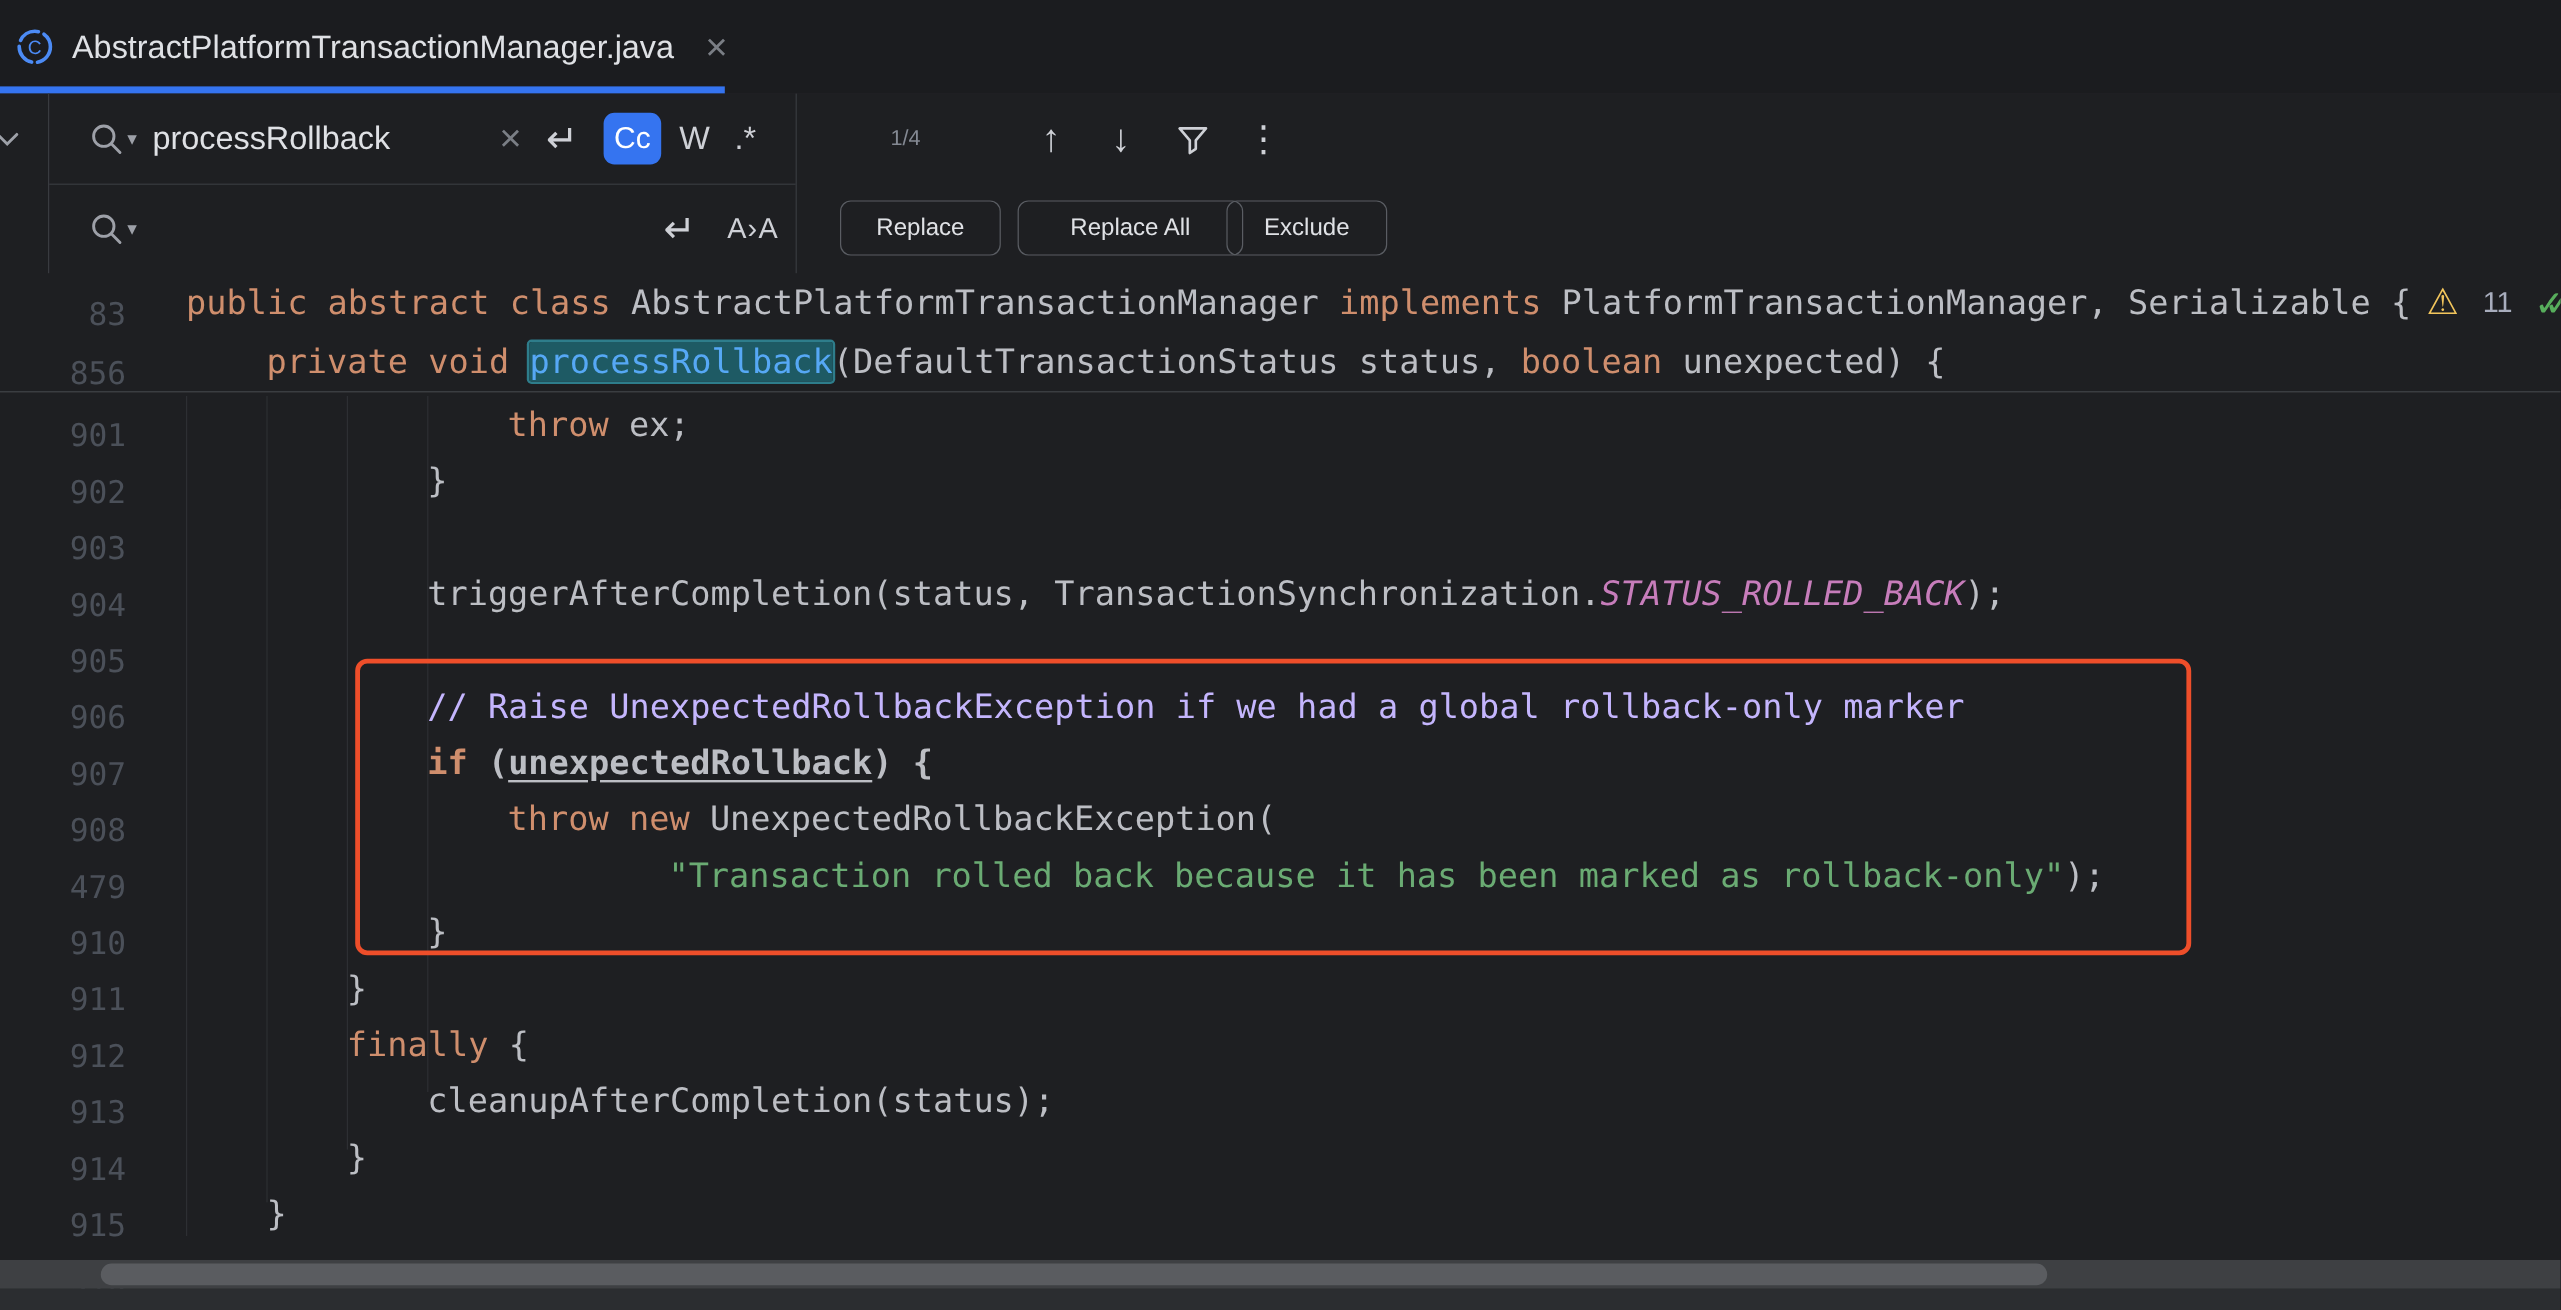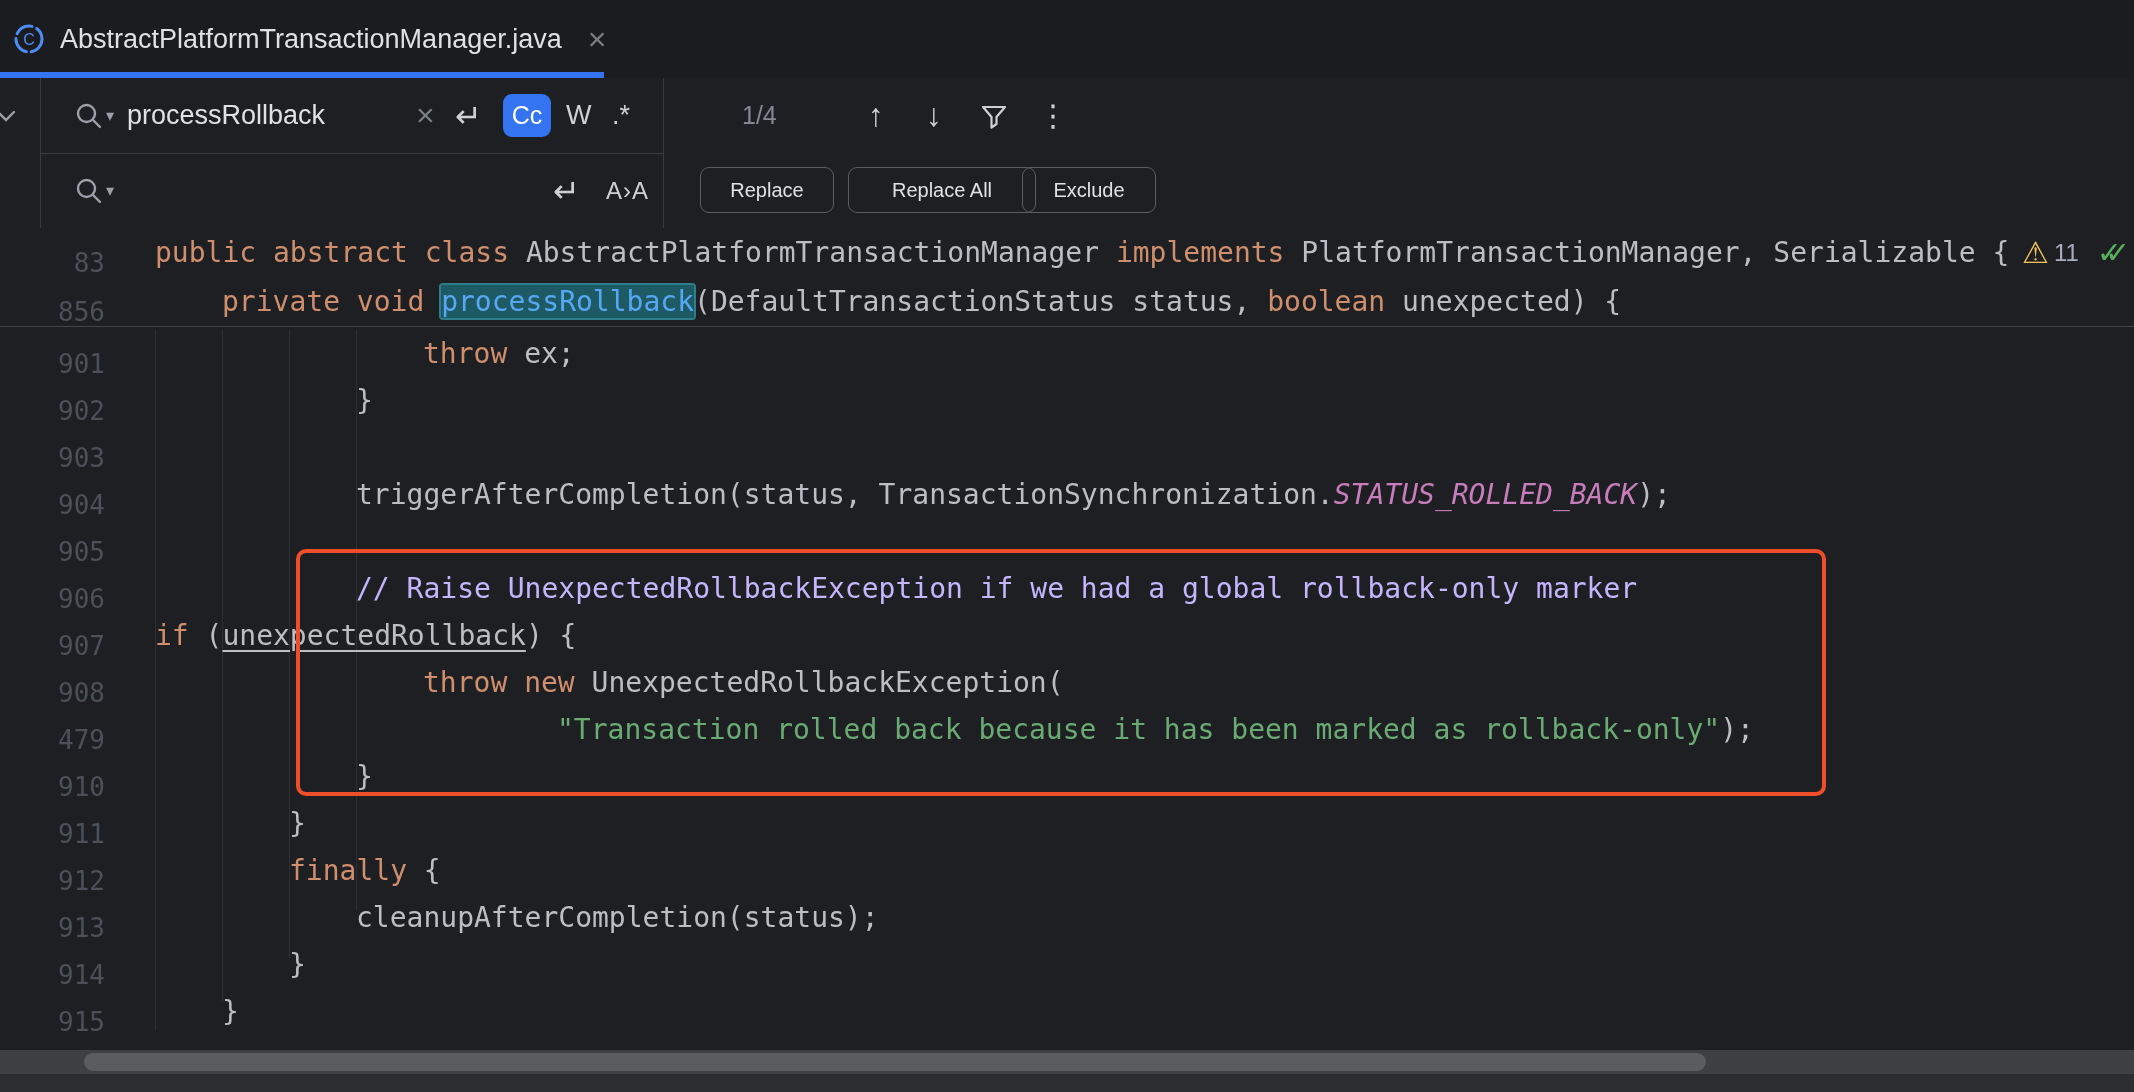--- a/index.html
+++ b/index.html
@@ -27,21 +27,21 @@
   .loupe-arrow{left:106px;color:#9da0a8;font-size:16px;}
   .query{left:127px;font-size:27px;color:#dfe1e5;white-space:pre;}
   .clear-x{left:416px;color:#7a7e85;font-size:32px;}
   .nl-icon{color:#ced0d6;font-size:32px;}
   .r1 .nl-icon{left:455px;} .r2 .nl-icon{left:553px;}
   .pill{left:503px;top:16px;height:43px;width:48px;border-radius:9px;background:#3574f0;color:#fff;
         font-size:25px;display:flex;align-items:center;justify-content:center;}
   .togg{color:#ced0d6;font-size:27px;}
   .tg-w{left:566px;} .tg-rx{left:612px;}
   .pcase{left:606px;color:#ced0d6;font-size:24px;letter-spacing:1px;}
-  .mcount{left:742px;color:#848993;font-size:25px;}
+  .mcount{left:742px;color:#848993;font-size:18px;}
   .arr{color:#ced0d6;font-size:32px;}
   .a-up{left:868px;} .a-dn{left:926px;}
   .funnel{left:978px;} .funnel svg{display:block;}
   .kebab{left:1038px;color:#ced0d6;font-size:30px;}
   .fbtn{top:14px;height:46px;border:1px solid #5a5d63;border-radius:9px;background:transparent;
         color:#dfe1e5;font-size:20px;display:flex;align-items:center;justify-content:center;box-sizing:border-box;
         font-family:"Liberation Sans",sans-serif;}
   .b-replace{left:700px;width:134px;} .b-replaceall{left:848px;width:188px;} .b-exclude{left:1022px;width:134px;}
   .replace-input{left:127px;top:10px;width:400px;height:55px;}
 
@@ -59,21 +59,21 @@
   .tok-comment{color:#c4b5fd;} .tok-const{color:#c77dbb;font-style:italic;}
   .tok-underline{color:#bcbec4;text-decoration:underline;text-underline-offset:5px;}
   .tok-match{background:#1e5a64;color:#56a8f5;box-shadow:0 0 0 2px #2e7d8b;border-radius:2px;}
   .iguide{position:absolute;width:1px;background:#2d2f33;}
   .g1{left:155px;top:102px;height:700px;} .g2{left:222px;top:102px;height:672px;}
   .g3{left:289px;top:102px;height:628px;} .g4{left:356px;top:102px;height:580px;}
   .annot-box{position:absolute;left:296px;top:321px;width:1530px;height:247px;
              border:4px solid #ee4e2a;border-radius:10px;box-sizing:border-box;}
   .inspect{position:absolute;top:0;height:49px;left:2022px;display:flex;align-items:center;}
   .warn-tri{color:#f2c55c;font-size:30px;line-height:1;}
-  .warn-count{color:#a8adbd;font-size:24px;margin-left:5px;}
+  .warn-count{color:#a8adbd;font-size:24px;margin-left:20px;}
   .checks{color:#57ad5c;font-size:30px;letter-spacing:-17px;margin-left:18px;padding-right:17px;}
 
   
   .hscroll-track{position:absolute;left:0;top:822px;width:2134px;height:24px;background:#3e4043;}
   .hscroll-thumb{position:absolute;left:84px;top:3px;width:1622px;height:18px;background:#5a5c60;border-radius:9px;}
   .bottom-strip{position:absolute;left:0;top:846px;width:2134px;height:18px;background:#2b2d30;}
 </style>
 </head>
 <body>
 
@@ -151,21 +151,21 @@
     <div class="iguide g3"></div>
     <div class="iguide g4"></div>
 
     <div class="code-lines" id="code-lines">
         <div class="code-row"><span class="gutter">901</span><span class="code-content" style="padding-left: 268px;"><span class="tok-kw">throw </span><span class="tok-plain">ex;</span></span></div>
         <div class="code-row"><span class="gutter">902</span><span class="code-content" style="padding-left: 201px;"><span class="tok-plain">}</span></span></div>
         <div class="code-row"><span class="gutter">903</span><span class="code-content" style="padding-left: 0px;"></span></div>
         <div class="code-row"><span class="gutter">904</span><span class="code-content" style="padding-left: 201px;"><span class="tok-plain">triggerAfterCompletion(status, TransactionSynchronization.</span><span class="tok-const">STATUS_ROLLED_BACK</span><span class="tok-plain">);</span></span></div>
         <div class="code-row"><span class="gutter">905</span><span class="code-content" style="padding-left: 0px;"></span></div>
         <div class="code-row"><span class="gutter">906</span><span class="code-content" style="padding-left: 201px;"><span class="tok-comment">// Raise UnexpectedRollbackException if we had a global rollback-only marker</span></span></div>
-        <div class="code-row"><span class="gutter">907</span><span class="code-content" style=""><span class="tok-kw">if </span><span class="tok-plain">(</span><span class="tok-underline">unexpectedRollback</span><span class="tok-plain">) {</span></span></div>
+        <div class="code-row"><span class="gutter">907</span><span class="code-content" style="padding-left: 201px; font-weight: bold;"><span class="tok-kw">if </span><span class="tok-plain">(</span><span class="tok-underline">unexpectedRollback</span><span class="tok-plain">) {</span></span></div>
         <div class="code-row"><span class="gutter">908</span><span class="code-content" style="padding-left: 268px;"><span class="tok-kw">throw new </span><span class="tok-plain">UnexpectedRollbackException(</span></span></div>
         <div class="code-row"><span class="gutter">479</span><span class="code-content" style="padding-left: 402px;"><span class="tok-str">"Transaction rolled back because it has been marked as rollback-only"</span><span class="tok-plain">);</span></span></div>
         <div class="code-row"><span class="gutter">910</span><span class="code-content" style="padding-left: 201px;"><span class="tok-plain">}</span></span></div>
         <div class="code-row"><span class="gutter">911</span><span class="code-content" style="padding-left: 134px;"><span class="tok-plain">}</span></span></div>
         <div class="code-row"><span class="gutter">912</span><span class="code-content" style="padding-left: 134px;"><span class="tok-kw">finally </span><span class="tok-plain">{</span></span></div>
         <div class="code-row"><span class="gutter">913</span><span class="code-content" style="padding-left: 201px;"><span class="tok-plain">cleanupAfterCompletion(status);</span></span></div>
         <div class="code-row"><span class="gutter">914</span><span class="code-content" style="padding-left: 134px;"><span class="tok-plain">}</span></span></div>
         <div class="code-row"><span class="gutter">915</span><span class="code-content" style="padding-left: 67px;"><span class="tok-plain">}</span></span></div>
         <div class="code-row"><span class="gutter">916</span><span class="code-content" style="padding-left: 0px;"></span></div>
       </div>

